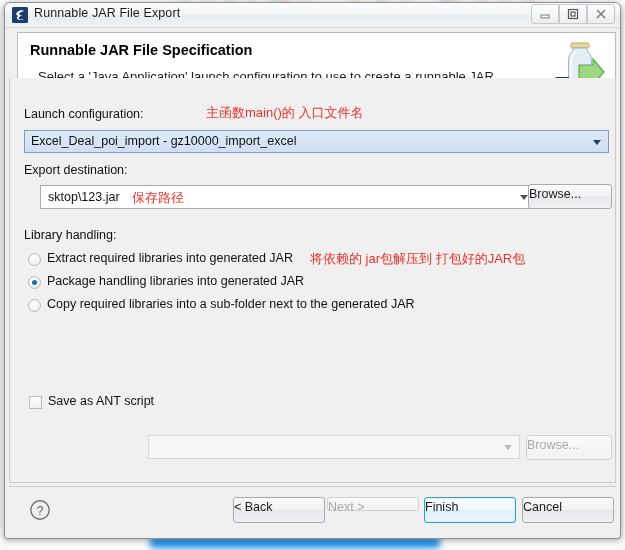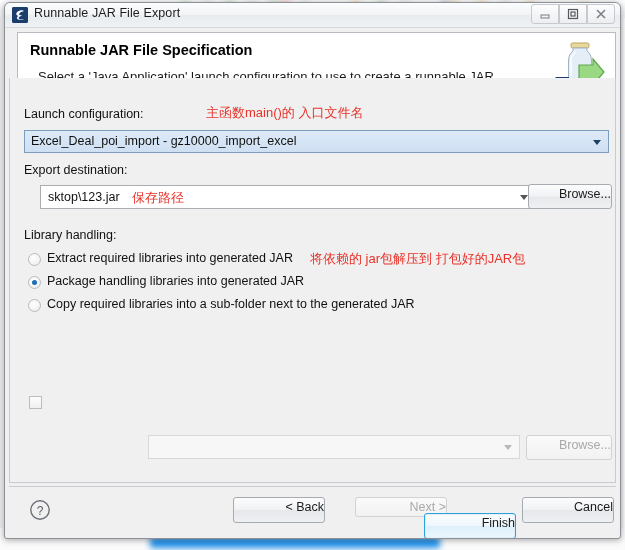--- a/index.html
+++ b/index.html
@@ -210,33 +210,32 @@
   #dest-combo .combo-arrow { border-top-color: #555; top: 9px; }
 
   .btn {
     position: absolute;
     background: linear-gradient(#fcfcfd 0%, #f1f2f4 48%, #e6e8eb 52%, #eef0f2 100%);
     border: 1px solid #a6abb2;
     border-radius: 3px;
     font-size: 12.5px;
     color: #1a1a1a;
     box-sizing: border-box;
-    text-align: right;
+    text-align: left;
     line-height: 1.55;
   }
   .btn.disabled {
     color: #a9a9a9;
     border-color: #d0d2d5;
     background: linear-gradient(#fafafa,#f2f2f2);
   }
   .btn.default {
     border: 1px solid #2d9fdc;
     box-shadow: inset 0 0 0 1px #dff0fb;
     background: linear-gradient(#fbfdfe 0%, #eef7fd 48%, #dff0fb 52%, #eaf6fd 100%);
-    margin-top: 16px;
   }
 
   #browse-dest { left: 518px; top: 106px; width: 84px; height: 25px; }
   #browse-ant  { left: 516px; top: 357px; width: 86px; height: 25px; }
 
   
   .radio-row { position: absolute; left: 18px; }
   .radio {
     position: absolute;
     left: 0; top: 2px;
@@ -289,21 +288,21 @@
     top: 483px;
     height: 48px;
     border-top: 1px solid #c9cbce;
   }
   #help-icon {
     position: absolute;
     left: 20px; top: 12px;
     width: 22px; height: 22px;
   }
   #btn-back   { left: 224px; top: 10px; width: 92px; height: 26px; }
-  #btn-next   { left: 318px; top: 10px; width: 92px; height: 20px; margin-left: 28px; }
+  #btn-next   { left: 318px; top: 10px; width: 92px; height: 14px; }
   #btn-finish { left: 415px; top: 10px; width: 92px; height: 26px; }
   #btn-cancel { left: 513px; top: 10px; width: 92px; height: 26px; }
 </style>
 </head>
 <body>
 
 <div id="backdrop">
   <div class="bd-toolbar"></div>
   <div class="bd-icons">
     <span class="bd-dot" style="left:0px;background:#7fbf7f"></span>
@@ -405,20 +404,21 @@
       <span class="radio checked"></span>
       <span class="radio-label">Package handling libraries into generated JAR</span>
     </div>
 
     <div class="radio-row" style="top:219px;">
       <span class="radio"></span>
       <span class="radio-label">Copy required libraries into a sub-folder next to the generated JAR</span>
     </div>
 
     <div id="ant-check"></div>
+    <div class="lbl" style="left:38px; top:316px;">Save as ANT script</div>
 
     <div id="ant-combo">
       <span class="combo-arrow disabled"></span>
     </div>
     <div class="btn disabled" id="browse-ant">Browse...</div>
   </div>
 
   <div id="footer">
     <div id="help-icon">
       <svg width="22" height="22" viewBox="0 0 22 22">

